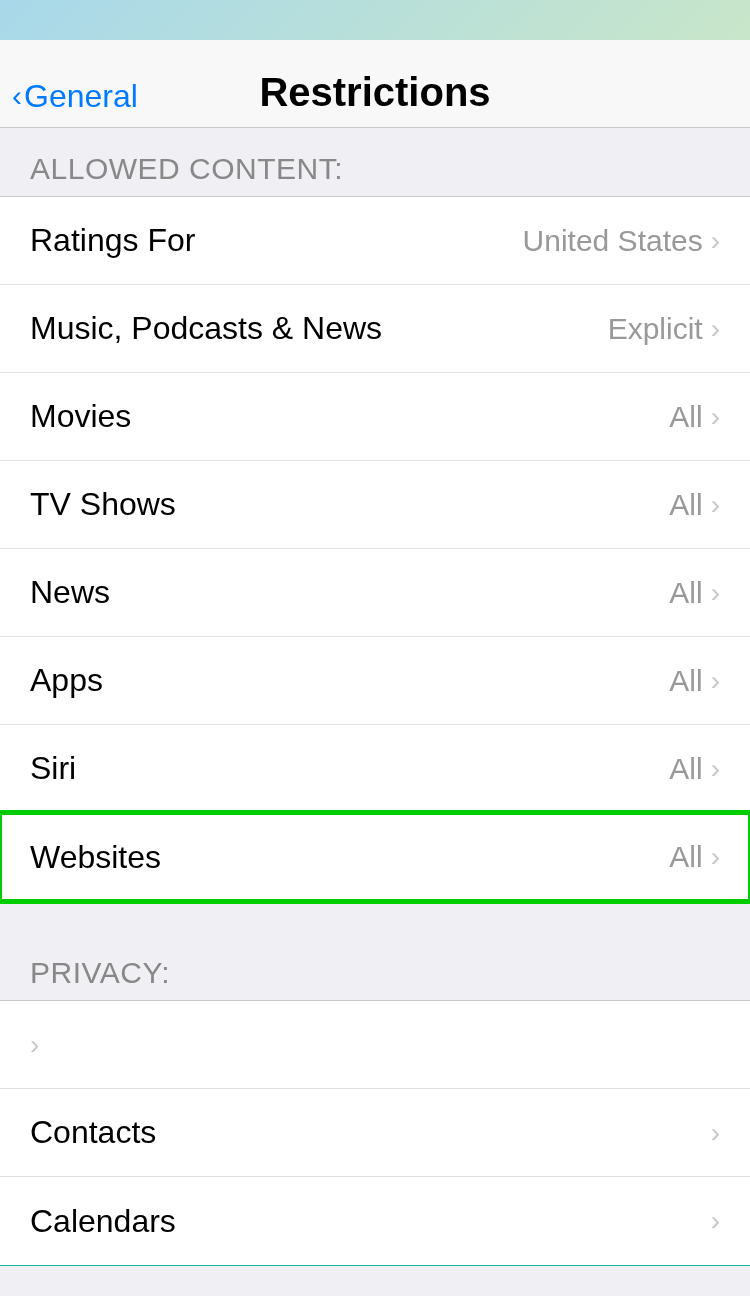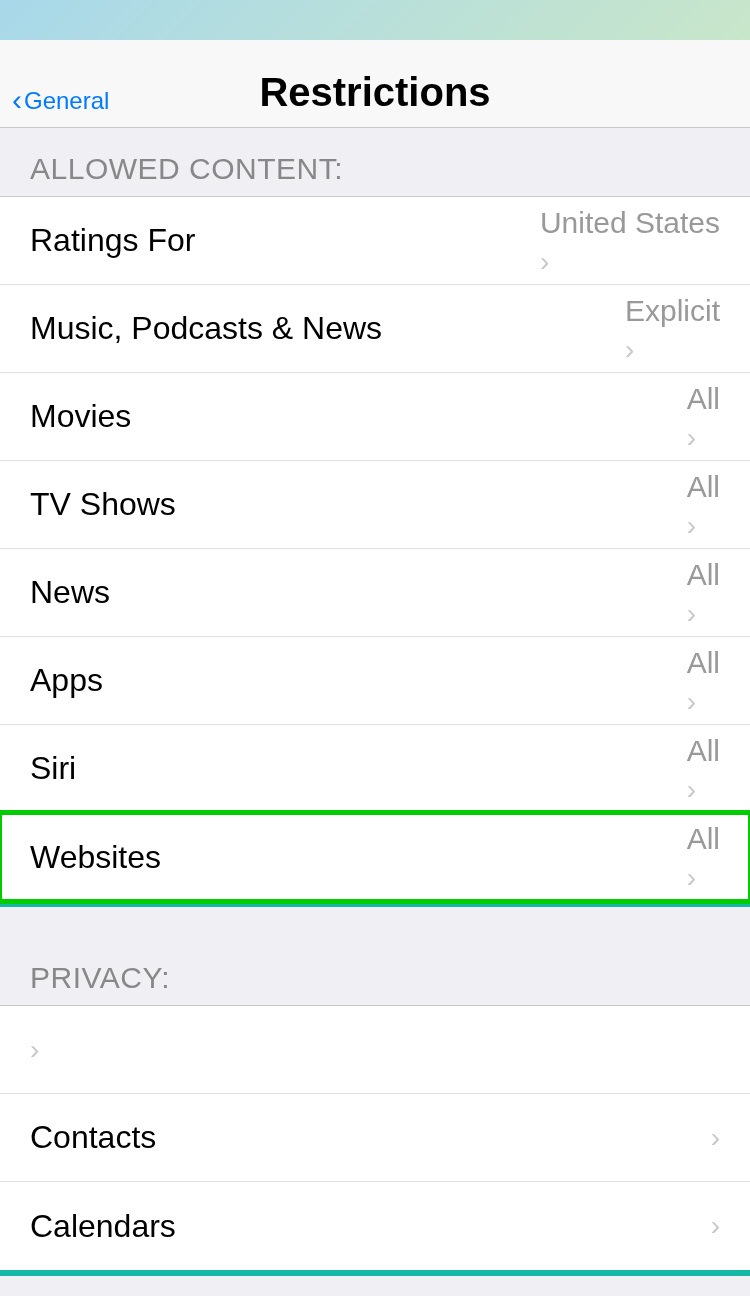--- a/index.html
+++ b/index.html
@@ -46,21 +46,21 @@
     }
 
     .nav-back-chevron {
       font-size: 30px;
       color: #007aff;
       line-height: 1;
       margin-top: -2px;
     }
 
     .nav-back-label {
-      font-size: 24px;
+      font-size: 32px;
       color: #007aff;
     }
 
     .nav-title {
       flex: 1;
       text-align: center;
       font-size: 40px;
       font-weight: 600;
       color: #000;
     }
@@ -69,21 +69,21 @@
       padding: 24px 30px 10px 30px;
       font-size: 30px;
       color: #888;
       letter-spacing: 0.5px;
       background: #efeff4;
     }
 
     .table-group {
       background: #fff;
       border-top: 1px solid #c8c8cc;
-      border-bottom: 6px solid #14b8a6;
+      border-bottom: 1px solid #14b8a6;
     }
 
     .table-row {
       display: flex;
       align-items: center;
       justify-content: space-between;
       padding: 0 30px;
       min-height: 88px;
       background: #fff;
       border-bottom: 1px solid #e0e0e5;
@@ -102,23 +102,22 @@
     }
 
     .row-left {
       font-size: 32px;
       color: #000;
       font-weight: 400;
     }
 
     .row-right {
       display: flex;
-      align-items: flex-start;
+      align-items: center;
       gap: 8px;
-      flex-direction: column;
     }
 
     .row-value {
       font-size: 30px;
       color: #999;
     }
 
     .chevron-right {
       font-size: 28px;
       color: #c7c7cc;

